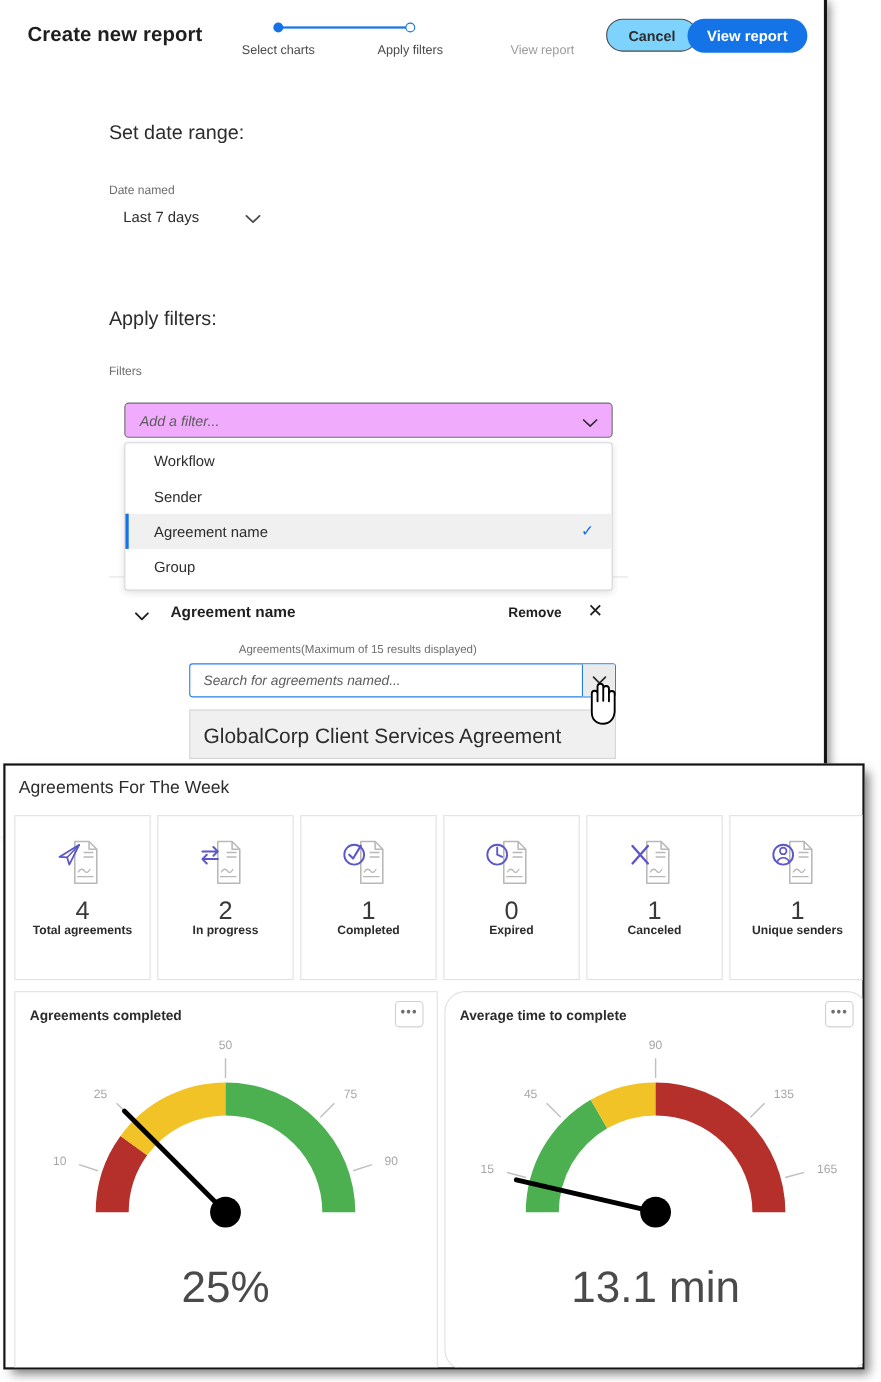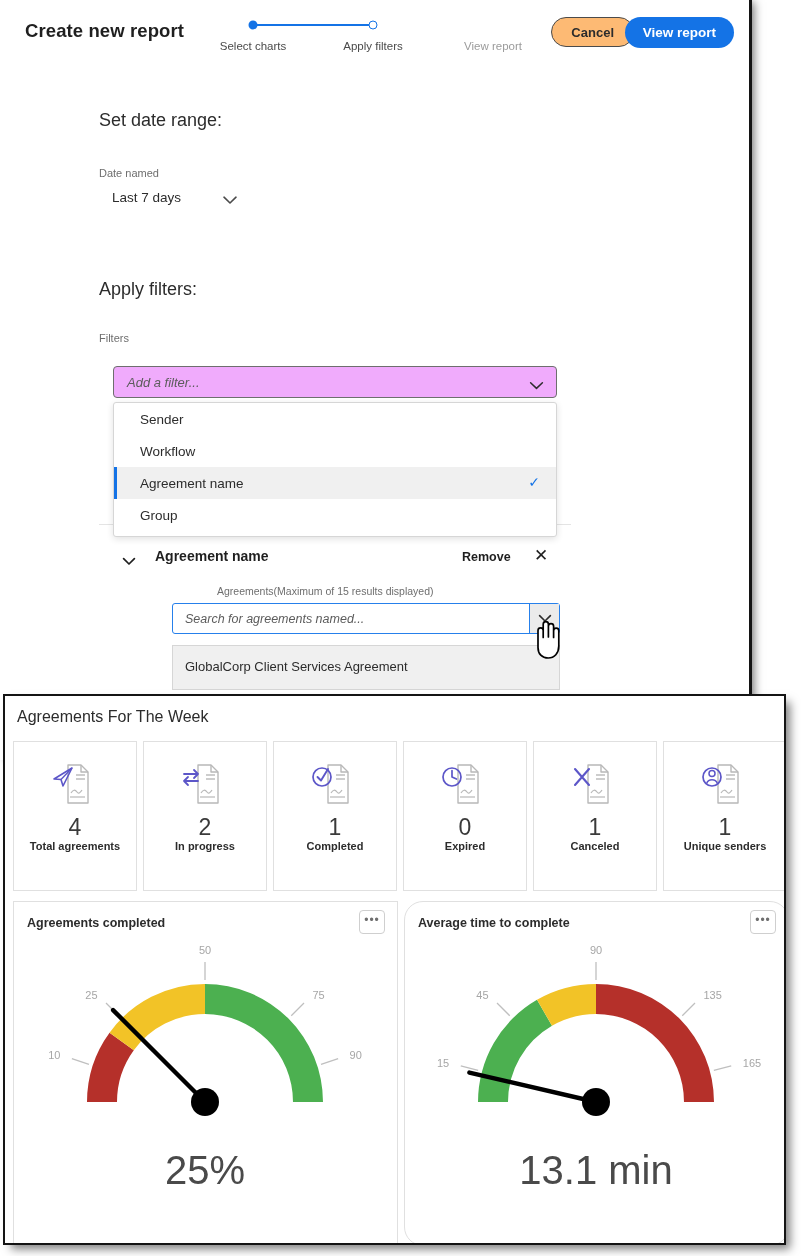--- a/index.html
+++ b/index.html
@@ -42,21 +42,21 @@
        transform:translate(-50%,-50%);box-sizing:border-box;}
   .dot.filled{background:#1473e6;}
   .dot.hollow{background:#ffffff;border:1.6px solid #1473e6;}
   #stepper-line{position:absolute;top:5px;height:2px;background:#1473e6;
                 transform:translateY(-50%);}
 
   
   #cancel-button{
     position:absolute;right:118px;top:17px;
     height:30px;padding:0 19px;border-radius:16px;
-    border:1.4px solid #4b4b4b;background:#fdba74;color:#2c2c2c;
+    border:1.4px solid #4b4b4b;background:#7dd3fc;color:#2c2c2c;
     font-family:"Liberation Sans", sans-serif;font-size:13px;font-weight:600;
     display:flex;align-items:center;justify-content:center;cursor:pointer;
   }
   #view-report-button{
     position:absolute;right:18px;top:17px;
     height:31px;padding:0 18px;border-radius:16px;border:none;
     background:#1473e6;color:#fff;
     font-family:"Liberation Sans", sans-serif;font-size:13.5px;font-weight:700;
     display:flex;align-items:center;justify-content:center;cursor:pointer;
   }
@@ -143,21 +143,21 @@
     position:absolute;right:0;top:0;width:30px;height:100%;
     border-left:1px solid #2680eb;background:#ebebeb;
     display:flex;align-items:center;justify-content:center;cursor:pointer;
     box-sizing:border-box;
   }
   #agreement-results{
     position:absolute;left:172px;top:645px;width:388px;height:45px;
     background:#f0f0f0;border:1px solid #d6d6d6;box-sizing:border-box;
   }
   #agreement-result-item{
-    position:absolute;left:12px;top:13px;font-size:13px;color:#2c2c2c;cursor:pointer;
+    position:absolute;left:12px;top:13px;font-size:19px;color:#2c2c2c;cursor:pointer;
   }
   
   #cursor-pointer{
     position:absolute;left:533px;top:620px;width:34px;height:42px;z-index:40;
     pointer-events:none;
   }
 
   
   #report-panel{
     position:absolute;left:3px;top:694px;width:783px;height:551px;
@@ -240,24 +240,24 @@
     <div id="filter-combo-placeholder">Add a filter...</div>
     <div id="filter-combo-caret">
       <svg width="15" height="10" viewBox="0 0 15 10">
           <path d="M1.6 1.8 L7.5 7.4 L13.4 1.8" fill="none" stroke="#2c2c2c" stroke-width="1.5" stroke-linecap="round" stroke-linejoin="round"></path>
         </svg>
     </div>
   </div>
 
   <div id="filter-dropdown">
     <div class="dd-item">
+      <span>Workflow</span>
+    </div>
+    <div class="dd-item">
       <span>Sender</span>
-    </div>
-    <div class="dd-item">
-      <span>Workflow</span>
     </div>
     <div class="dd-item selected">
       <span>Agreement name</span>
       <span class="dd-check">✓</span>
     </div>
     <div class="dd-item">
       <span>Group</span>
     </div>
   </div>
 

